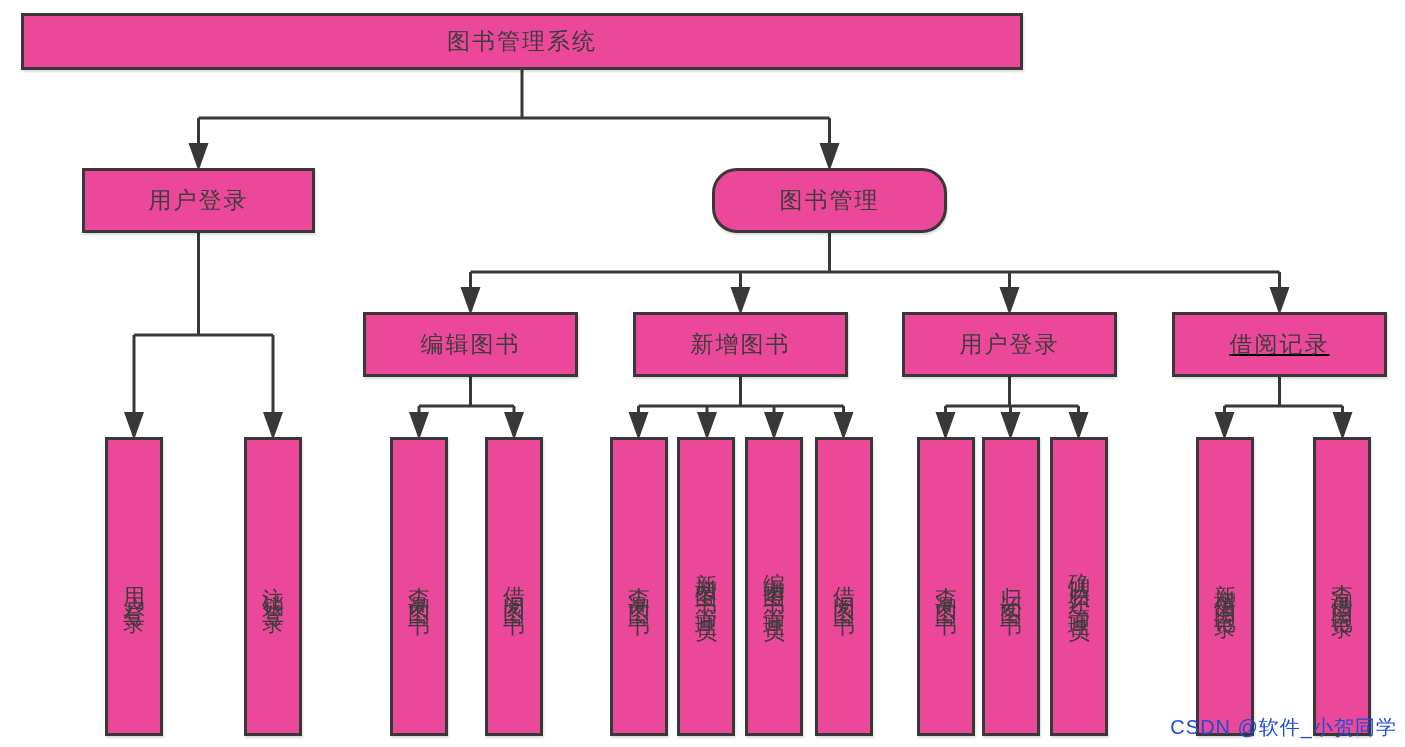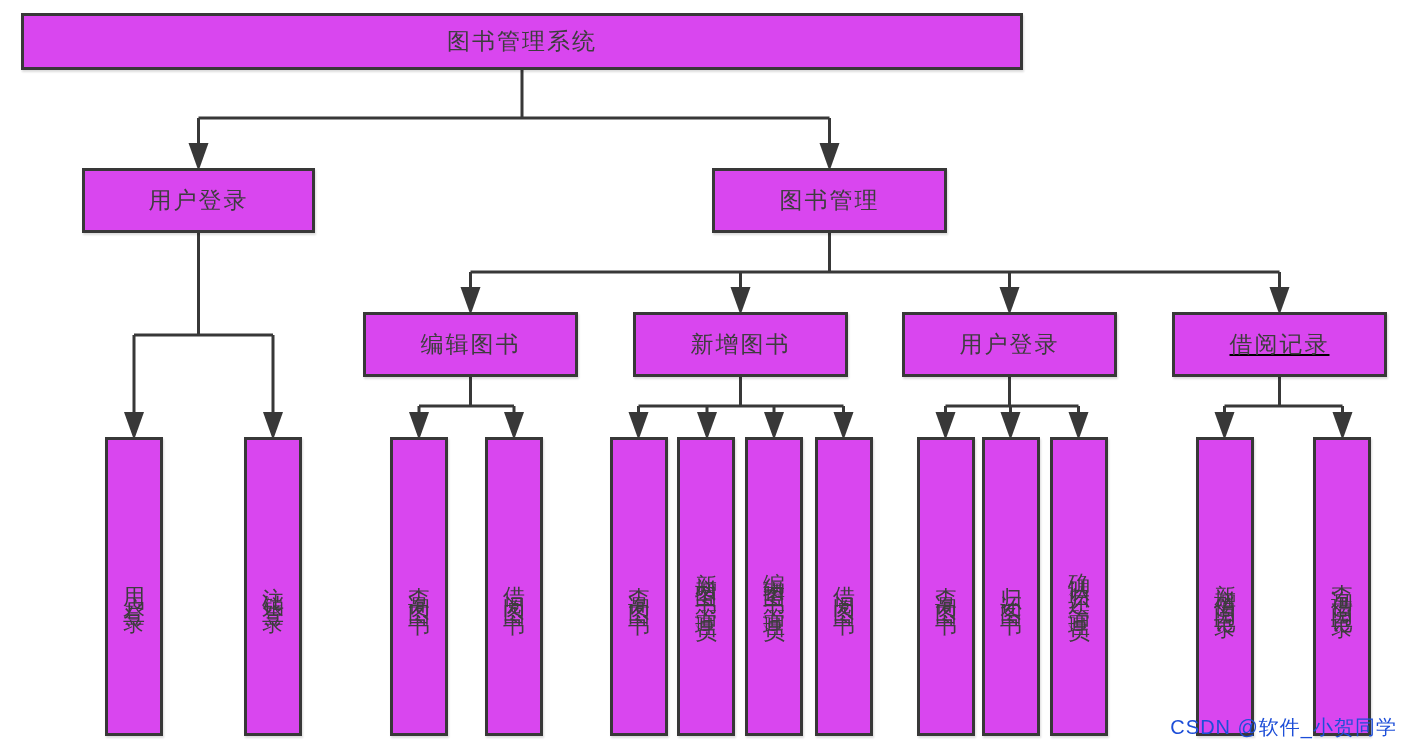--- a/index.html
+++ b/index.html
@@ -20,21 +20,21 @@
     width: 1405px; height: 747px;
   }
   svg.connectors {
     position: absolute;
     left: 0; top: 0;
     z-index: 1;
   }
   .node {
     position: absolute;
     box-sizing: border-box;
-    background: #d946ef;
+    background: #ec4899;
     border: 3px solid #383838;
     display: flex;
     align-items: center;
     justify-content: center;
     z-index: 2;
     box-shadow: 1px 2px 2px rgba(0,0,0,0.14);
   }
   .node .hlabel {
     font-size: 23px;
     letter-spacing: 2px;
@@ -48,21 +48,21 @@
     color: #3d3d3d;
     line-height: 1;
   }
   .node.leaf.long .vlabel {
     letter-spacing: 7px;
   }
   
   .root  { left: 21px;   top: 13px;  width: 1002px; height: 57px; }
   
   .l2a   { left: 82px;   top: 168px; width: 233px;  height: 65px; }
-  .l2b   { left: 712px;  top: 168px; width: 235px;  height: 65px; }
+  .l2b   { left: 712px;  top: 168px; width: 235px;  height: 65px; border-radius: 25px; }
   
   .l3    { top: 312px; height: 65px; width: 215px; }
   .l3a   { left: 363px; }
   .l3b   { left: 633px; }
   .l3c   { left: 902px; }
   .l3d   { left: 1172px; text-decoration: underline; }
   
   .leaf  { top: 437px; height: 299px; width: 58px; }
   .lfA1  { left: 105px; }
   .lfA2  { left: 244px; }

